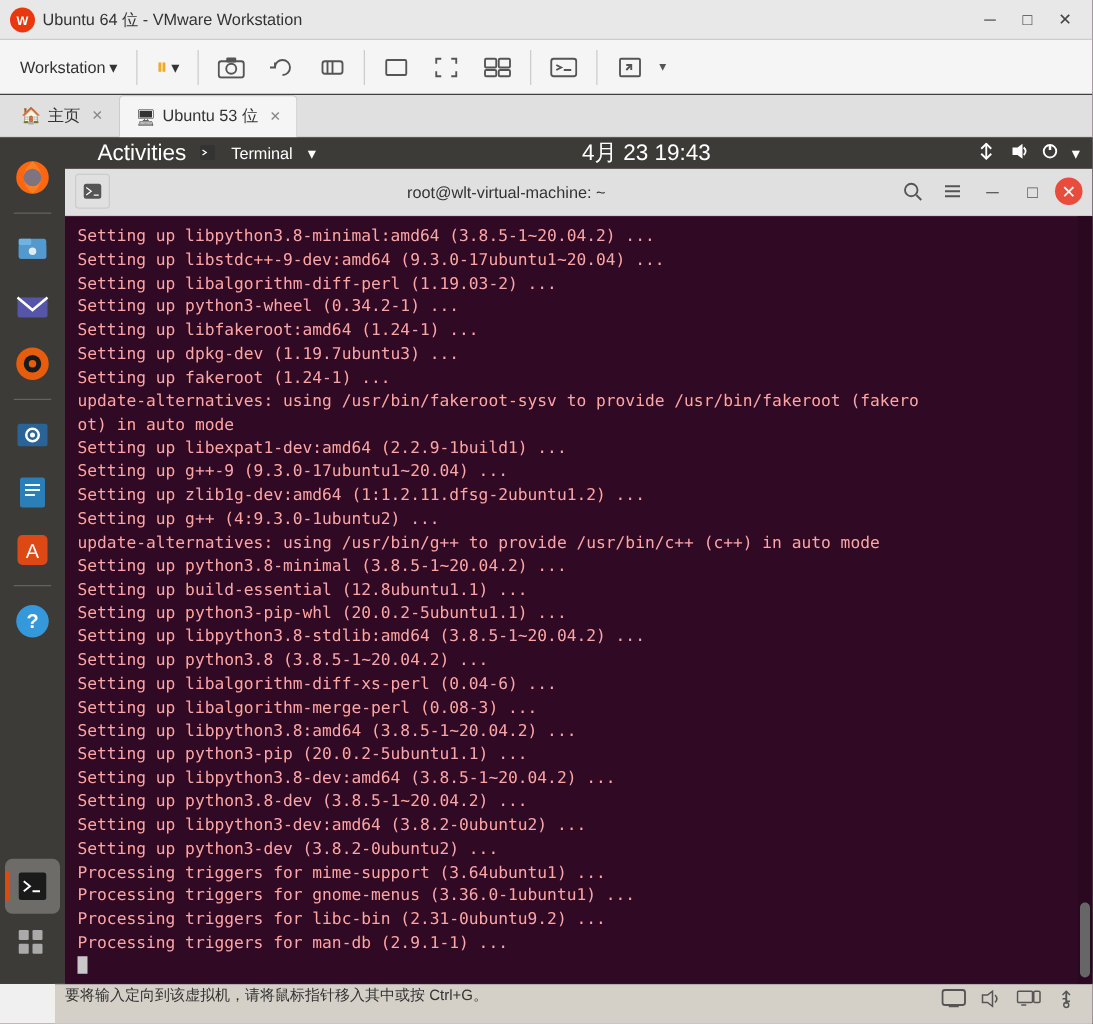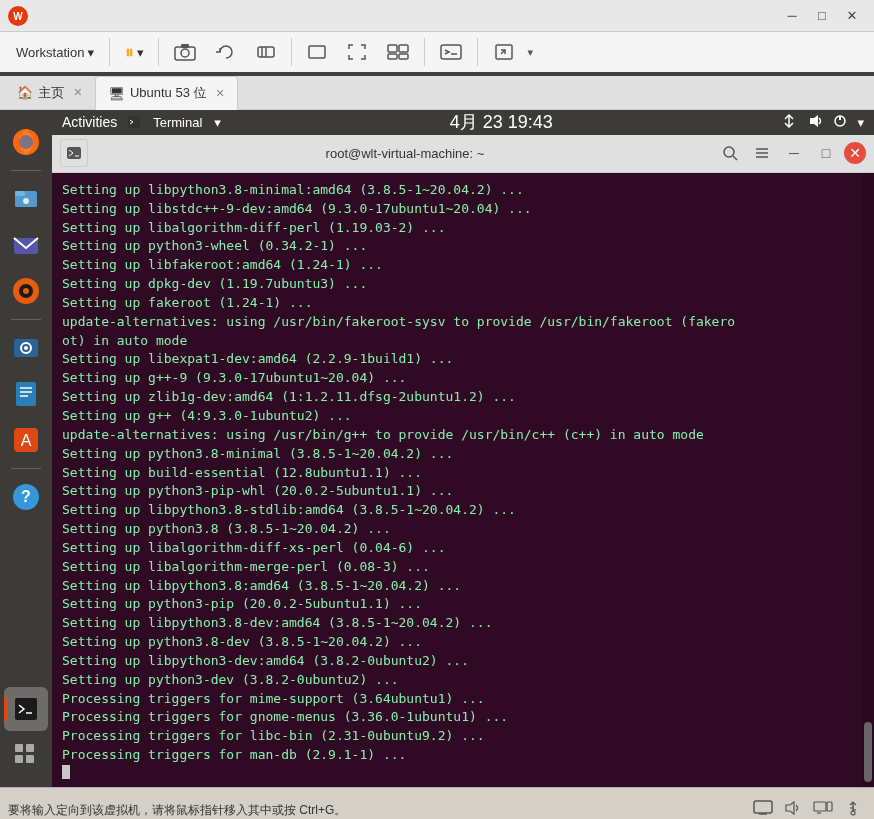--- a/index.html
+++ b/index.html
@@ -13,21 +13,21 @@
     }
     .title-bar-left { display: flex; align-items: center; gap: 6px; }
     .title-bar-icon { width: 20px; height: 20px; background: #e8380e; border-radius: 50%; display: flex; align-items: center; justify-content: center; font-size: 12px; color: white; font-weight: bold; }
     .title-bar-text { font-size: 13px; color: #333; }
     .title-bar-controls { display: flex; gap: 2px; }
     .title-btn { width: 28px; height: 22px; border: none; background: transparent; cursor: pointer; font-size: 13px; color: #444; display: flex; align-items: center; justify-content: center; }
 
     
     .toolbar {
       display: flex; align-items: center; height: 44px; background: #f5f5f5;
-      border-bottom: 4px solid #404040; padding: 0 8px; gap: 4px;
+      border-bottom: 1px solid #404040; padding: 0 8px; gap: 4px;
     }
     .toolbar-btn {
       display: flex; align-items: center; gap: 3px; padding: 4px 8px;
       border: none; background: transparent; cursor: pointer; font-size: 13px; color: #333;
       border-radius: 3px;
     }
     .toolbar-sep { width: 1px; height: 28px; background: #ccc; margin: 0 3px; }
 
     
     .tab-bar {
@@ -56,21 +56,21 @@
 
     
     .vm-content { flex: 1; display: flex; flex-direction: column; }
 
     
     .gnome-topbar {
       height: 34px; background: #3c3b37; display: flex; align-items: center; justify-content: space-between;
       padding: 0 10px; color: white; font-size: 13px;
     }
     .gnome-topbar-left { display: flex; align-items: center; gap: 10px; }
-    .gnome-activities { font-size: 14px; font-weight: 500; }
+    .gnome-activities { font-size: 18px; font-weight: 500; margin-left: 16px; }
     .gnome-app-name { display: flex; align-items: center; gap: 12px; }
     .gnome-topbar-center { font-size: 18px; }
     .gnome-topbar-right { display: flex; align-items: center; gap: 10px; }
 
     
     .terminal-area { flex: 1; background: #300a24; display: flex; flex-direction: column; position: relative; }
 
     
     .terminal-titlebar {
       height: 38px; background: #e0e0e0; display: flex; align-items: center; justify-content: space-between;
@@ -80,55 +80,56 @@
     .terminal-controls { display: flex; align-items: center; gap: 4px; }
     .term-btn { width: 28px; height: 22px; border: none; background: transparent; cursor: pointer; font-size: 14px; color: #555; display: flex; align-items: center; justify-content: center; border-radius: 3px; }
     .term-btn.close-btn { color: white; background: #e74c3c; width: 22px; height: 22px; border-radius: 50%; }
     .term-search-icon { width: 28px; height: 22px; display: flex; align-items: center; justify-content: center; cursor: pointer; color: #555; }
 
     
     .terminal-content {
       flex: 1; background: #300a24; color: #d0d0d0; font-family: 'Courier New', Courier, monospace;
       font-size: 13px; padding: 8px 10px; overflow-y: auto; line-height: 1.45;
     }
-    .terminal-content pre { white-space: pre-wrap; word-break: break-all; color: #86efac; margin: 0; }
+    .terminal-content pre { white-space: pre-wrap; word-break: break-all; color: #fca5a5; margin: 0; }
     .cursor-line { display: flex; align-items: center; }
     .cursor { display: inline-block; width: 8px; height: 14px; background: #c8c8c8; animation: blink 1s step-end infinite; }
     @keyframes blink { 50% { opacity: 0; } }
 
     
     .terminal-scrollbar {
       position: absolute; right: 0; top: 38px; bottom: 0; width: 12px; background: #2a0920;
     }
     .scrollbar-thumb {
       position: absolute; right: 2px; width: 8px; background: #666; border-radius: 4px;
       bottom: 5px; height: 60px;
     }
 
     
     .status-bar {
-      height: 32px; background: #d4d0c8; display: flex; align-items: flex-end; justify-content: space-between;
-      padding: 0 8px; border-top: 1px solid #b0acb0; font-size: 12px; color: #333;
+      height: 32px; background: #d4d0c8; display: flex; align-items: flex-start; justify-content: space-between;
+      padding: 0 8px; border-top: 1px solid #b0acb0; font-size: 12px; color: #333; margin-left: 44px;
     }
     .status-left { flex: 1; }
     .status-right { display: flex; gap: 4px; }
     .status-icon-btn { width: 26px; height: 22px; display: flex; align-items: center; justify-content: center; cursor: pointer; font-size: 15px; color: #555; }
     
   </style>
 </head>
 <body>
 
 <div class="title-bar">
   <div class="title-bar-left">
     <div class="title-bar-icon">
       <svg width="18" height="18" viewBox="0 0 18 18">
         <circle cx="9" cy="9" r="9" fill="#e8380e"></circle>
         <text x="9" y="13" text-anchor="middle" font-size="10" fill="white" font-weight="bold">W</text>
       </svg>
     </div>
+    <span class="title-bar-text">Ubuntu 64 位 - VMware Workstation</span>
   </div>
   <div class="title-bar-controls">
     <button class="title-btn">─</button>
     <button class="title-btn">□</button>
     <button class="title-btn close">✕</button>
   </div>
 </div>
 
 <div class="toolbar">
   <button class="toolbar-btn">

